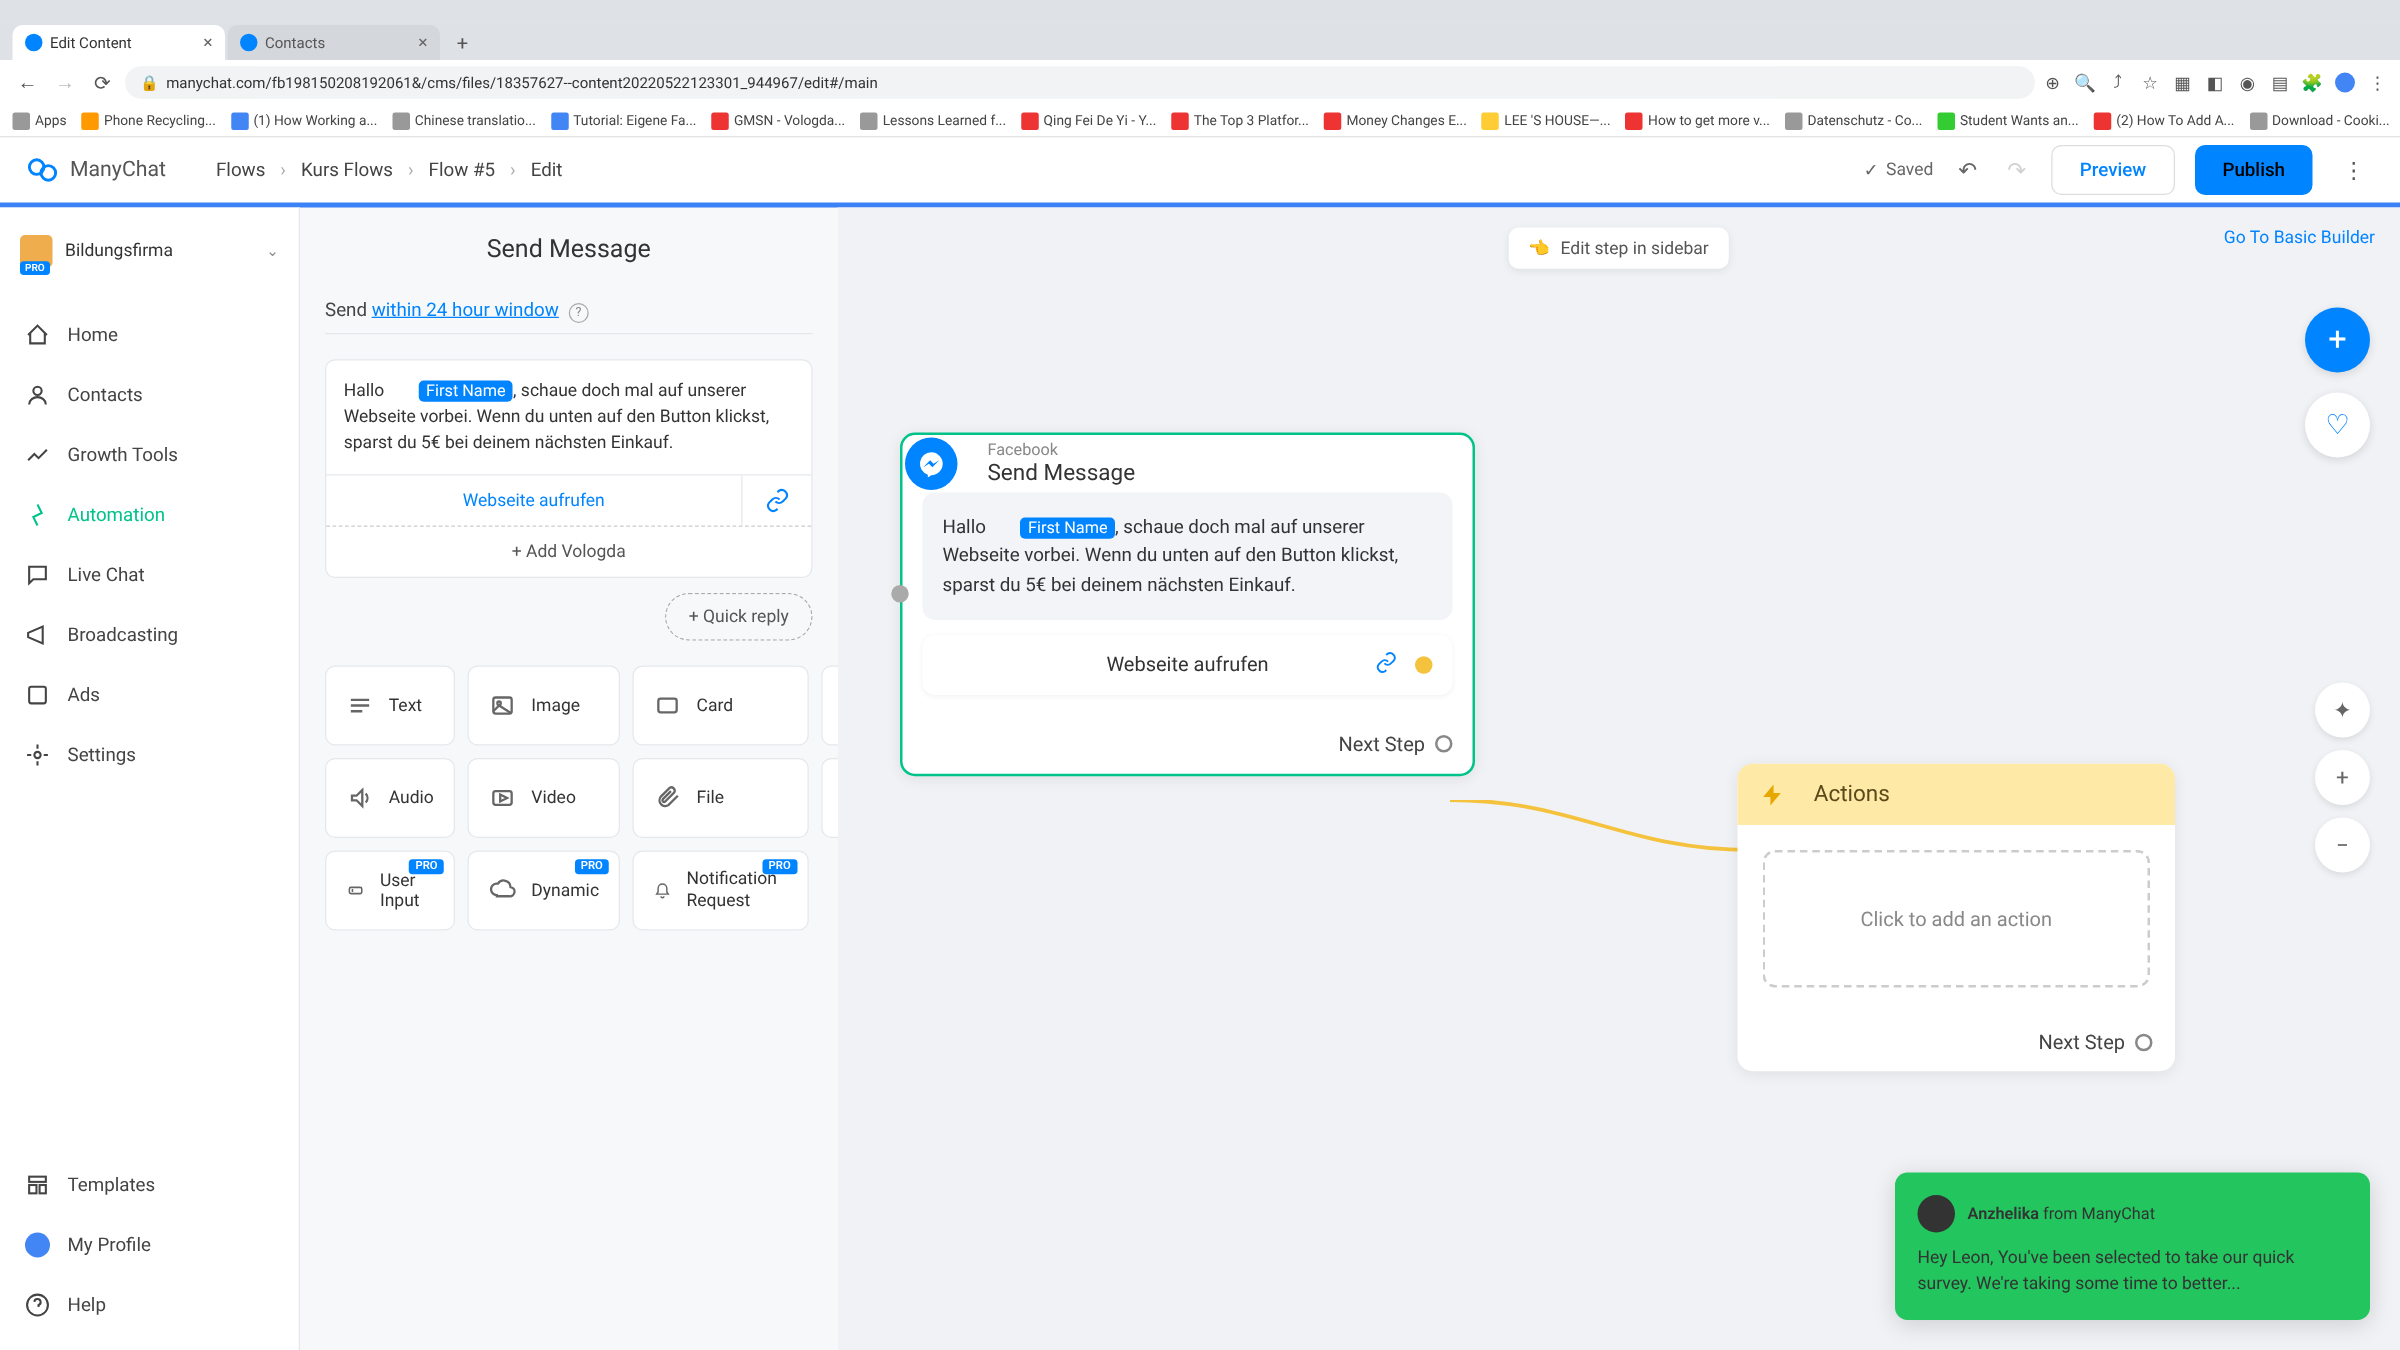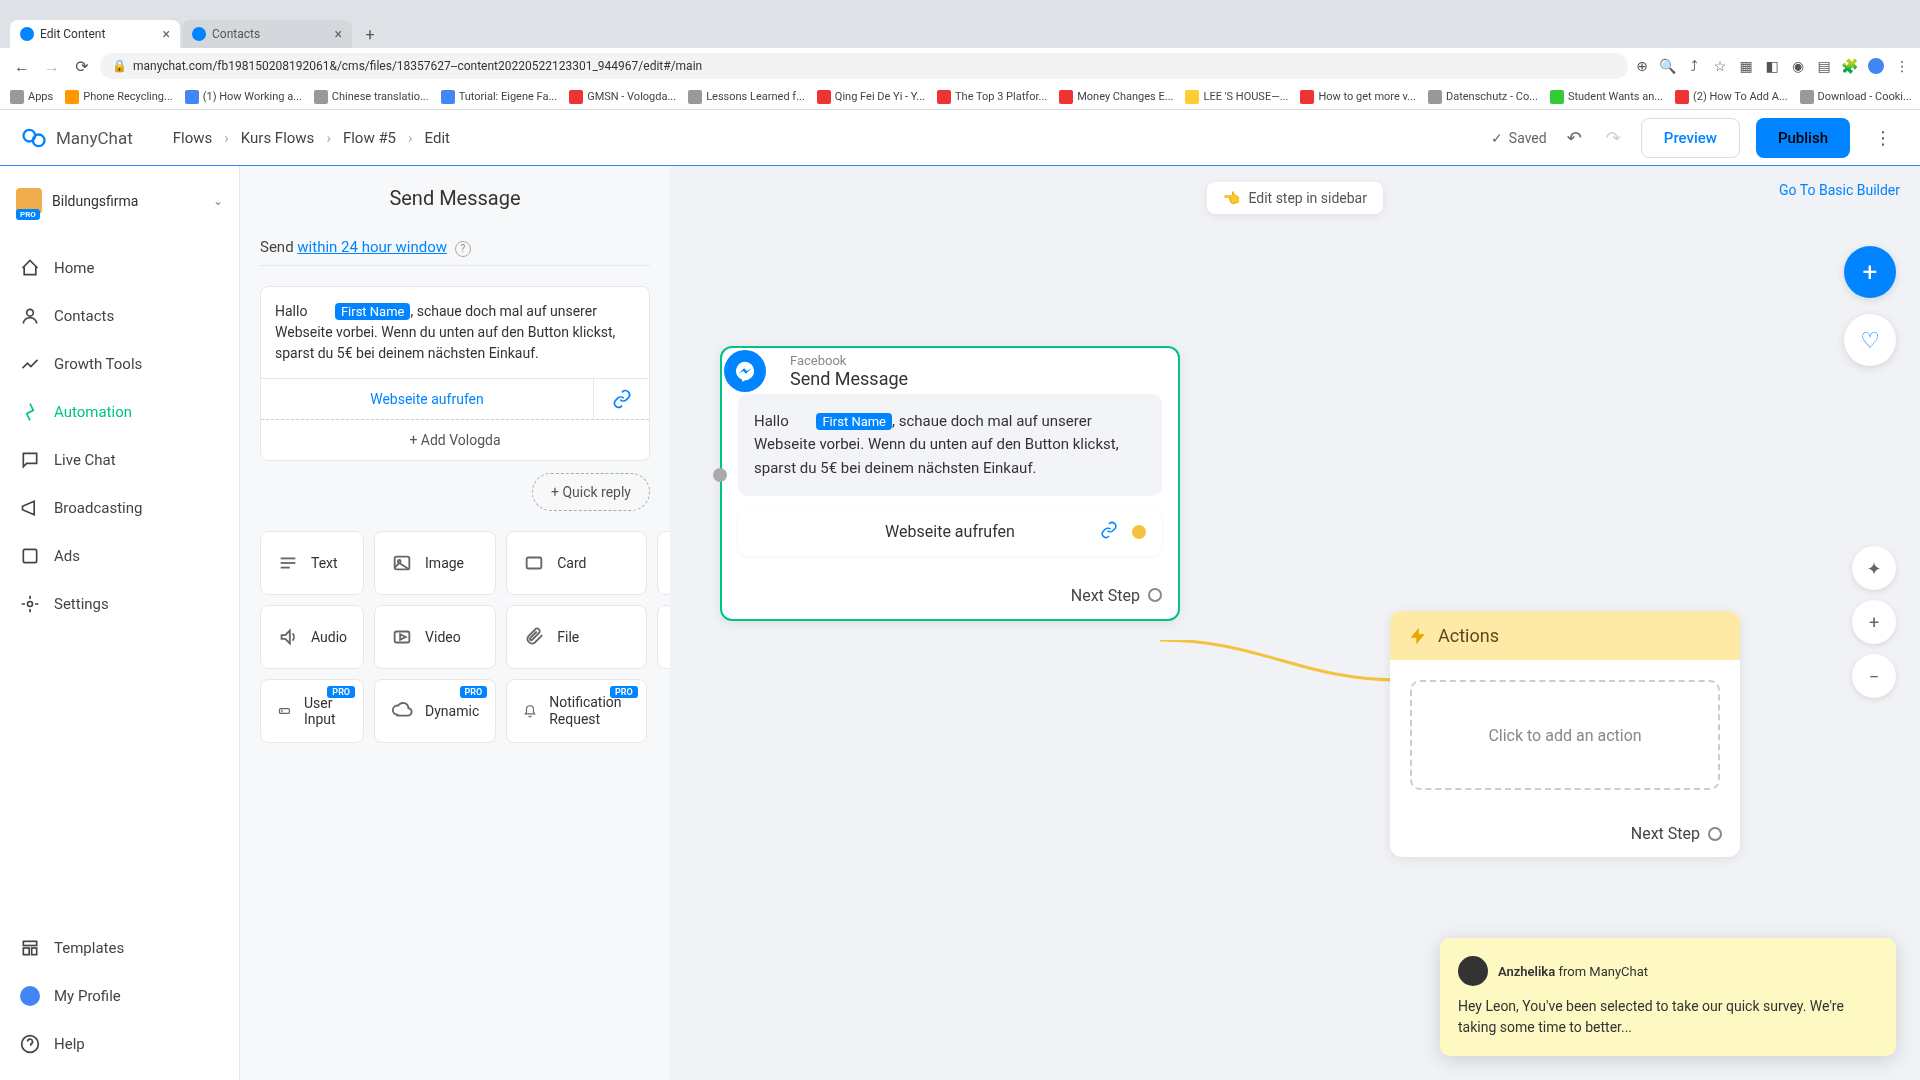--- a/index.html
+++ b/index.html
@@ -19,21 +19,21 @@
 .url-input { flex: 1; background: #f1f3f4; border-radius: 14px; height: 26px; display: flex; align-items: center; padding: 0 12px; font-size: 12px; color: #333; }
 .url-icons { display: flex; gap: 10px; align-items: center; color: #555; font-size: 14px; }
 .url-icons span { width: 16px; height: 16px; display: flex; align-items: center; justify-content: center; }
 .avatar-small { width: 20px; height: 20px; border-radius: 50%; background: #4285f4; }
 
 .bookmarks { background: #fff; height: 26px; display: flex; align-items: center; padding: 0 10px; gap: 12px; font-size: 11px; color: #444; border-bottom: 1px solid #ddd; }
 .bm { display: flex; align-items: center; gap: 4px; cursor: pointer; white-space: nowrap; }
 .bm-icon { width: 14px; height: 14px; border-radius: 2px; }
 
 
-.app-header { background: #fff; height: 56px; display: flex; align-items: center; padding: 0 20px; border-bottom: 1px solid #3b82f6; }
+.app-header { background: #fff; height: 56px; display: flex; align-items: center; padding: 0 20px; border-bottom: 4px solid #3b82f6; }
 .logo { display: flex; align-items: center; gap: 8px; font-size: 17px; color: #555; }
 .logo-icon { width: 28px; height: 28px; }
 .breadcrumb { margin-left: 40px; display: flex; align-items: center; gap: 12px; font-size: 15px; color: #444; }
 .crumb { cursor: pointer; }
 .crumb-sep { color: #aaa; }
 .header-right { margin-left: auto; display: flex; align-items: center; gap: 16px; }
 .saved { display: flex; align-items: center; gap: 6px; color: #666; font-size: 14px; }
 .undo-btn, .redo-btn { font-size: 18px; color: #666; cursor: pointer; padding: 4px; }
 .redo-btn { opacity: 0.3; }
 .btn { height: 40px; padding: 0 22px; border-radius: 8px; font-size: 15px; font-weight: 500; border: none; cursor: pointer; }
@@ -102,30 +102,30 @@
 .node-title { font-size: 18px; color: #333; }
 .node-body { background: #f2f4f7; margin: 0 16px; border-radius: 10px; padding: 16px; font-size: 15px; color: #333; line-height: 1.55; position: relative; }
 .node-cta { background: #fff; margin: 12px 16px 16px; border-radius: 10px; height: 48px; display: flex; align-items: center; justify-content: center; font-size: 16px; color: #333; position: relative; box-shadow: 0 1px 4px rgba(0,0,0,0.05); }
 .cta-link { position: absolute; right: 44px; color: #0084ff; }
 .cta-dot { position: absolute; right: 16px; width: 14px; height: 14px; border-radius: 50%; background: #f5c23e; }
 .node-foot { display: flex; align-items: center; justify-content: flex-end; padding: 14px 16px; gap: 8px; font-size: 16px; color: #444; }
 .port { width: 14px; height: 14px; border: 2px solid #888; border-radius: 50%; background: #fff; }
 .port.left { position: absolute; left: -9px; top: 50%; transform: translateY(-50%); background: #aaa; border-color: #aaa; }
 
 .node.actions { left: 720px; top: 445px; width: 350px; }
-.actions-head { background: #ffe9a6; border-radius: 12px 12px 0 0; padding: 14px 18px; display: flex; align-items: center; gap: 10px; font-size: 18px; color: #5a4a1a; }
+.actions-head { background: #ffe9a6; border-radius: 12px 12px 0 0; padding: 14px 18px; display: flex; align-items: center; gap: 23px; font-size: 18px; color: #5a4a1a; }
 .actions-body { padding: 20px; }
 .add-action { border: 2px dashed #ccc; border-radius: 10px; height: 110px; display: flex; align-items: center; justify-content: center; color: #888; font-size: 16px; cursor: pointer; }
 .actions-foot { display: flex; justify-content: flex-end; align-items: center; padding: 14px 18px; gap: 8px; font-size: 16px; color: #444; }
 
 
 .connector { position: absolute; left: 490px; top: 474px; width: 240px; height: 60px; pointer-events: none; }
 
 
-.chat-pop { position: absolute; right: 24px; bottom: 24px; width: 456px; background: #fef9c3; border-radius: 10px; box-shadow: 0 4px 20px rgba(0,0,0,0.15); padding: 18px; }
+.chat-pop { position: absolute; right: 24px; bottom: 24px; width: 380px; background: #22c55e; border-radius: 10px; box-shadow: 0 4px 20px rgba(0,0,0,0.15); padding: 18px; }
 .chat-head { display: flex; align-items: center; gap: 10px; margin-bottom: 10px; }
 .chat-avatar { width: 30px; height: 30px; border-radius: 50%; background: #333; }
 .chat-name { font-size: 13px; color: #333; }
 .chat-name b { font-weight: 600; }
 .chat-text { font-size: 14px; color: #333; line-height: 1.5; }
 </style>
 </head>
 <body>
 
 <div class="browser-top"></div>

